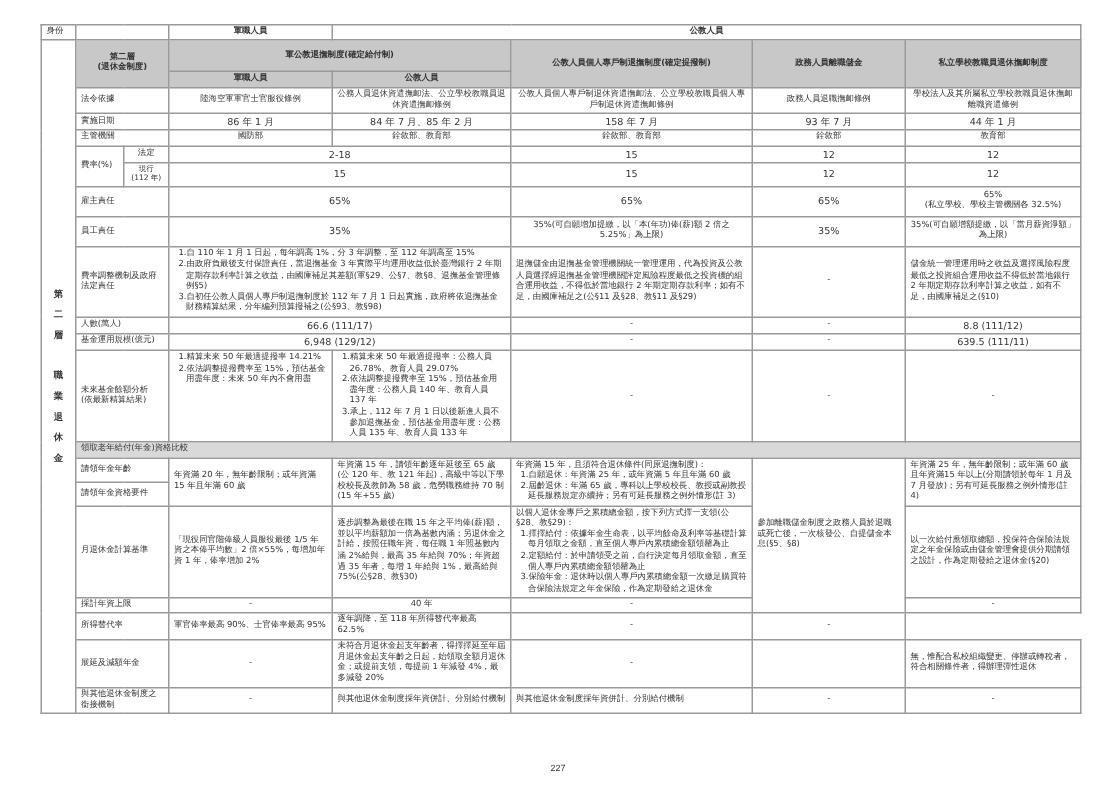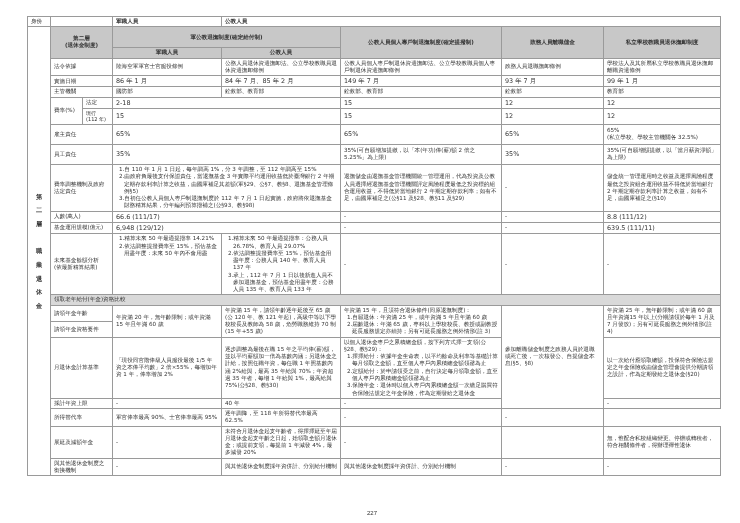--- a/index.html
+++ b/index.html
@@ -1,21 +1,21 @@
 <!DOCTYPE html>
 <html><head>
 <meta charset="utf-8">
 <style>
   html, body { margin:0; padding:0; background:#ffffff; }
   body { width:740px; height:523px; position:relative; overflow:hidden;
          font-family:"DejaVu Sans", sans-serif; color:#333; }
   table.main { position:absolute; left:27px; top:16px; width:693px;
                border-collapse:collapse; table-layout:fixed; font-size:5.6px; line-height:1.3; }
   table.main td { border:1px solid #9a9a9a; padding:1px 3px; vertical-align:middle; color:#333; }
-  .c { text-align:left; }
+  .c { text-align:center; }
   .l { text-align:left; }
   .hdr { background:#c8c8c8; font-weight:bold; text-align:center; }
   .sec { background:#d9d9d9; }
   .vert { text-align:center; font-weight:bold; font-size:6.2px; line-height:2.2; }
   .num { font-size:6.4px; }
   .pl { padding-left:8px; text-indent:-5px; }
   .page { position:absolute; left:367px; top:510px; font-size:6px; color:#333; font-family:"Liberation Sans", sans-serif; }
 </style>
 </head>
 <body>
@@ -62,23 +62,23 @@
     <td class="c">公務人員退休資遣撫卹法、公立學校教職員退休資遣撫卹條例</td>
     <td class="c">公教人員個人專戶制退休資遣撫卹法、公立學校教職員個人專戶制退休資遣撫卹條例</td>
     <td class="c">政務人員退職撫卹條例</td>
     <td class="c">學校法人及其所屬私立學校教職員退休撫卹離職資遣條例</td>
   </tr>
 
   <tr>
     <td colspan="2" class="l">實施日期</td>
     <td class="c num">86 年 1 月</td>
     <td class="c num">84 年 7 月、85 年 2 月</td>
-    <td class="c num">149 年 7 月</td>
+    <td class="c num">158 年 7 月</td>
     <td class="c num">93 年 7 月</td>
-    <td class="c num">99 年 1 月</td>
+    <td class="c num">44 年 1 月</td>
   </tr>
 
   <tr>
     <td colspan="2" class="l">主管機關</td>
     <td class="c">國防部</td>
     <td class="c">銓敘部、教育部</td>
     <td class="c">銓敘部、教育部</td>
     <td class="c">銓敘部</td>
     <td class="c">教育部</td>
   </tr>

